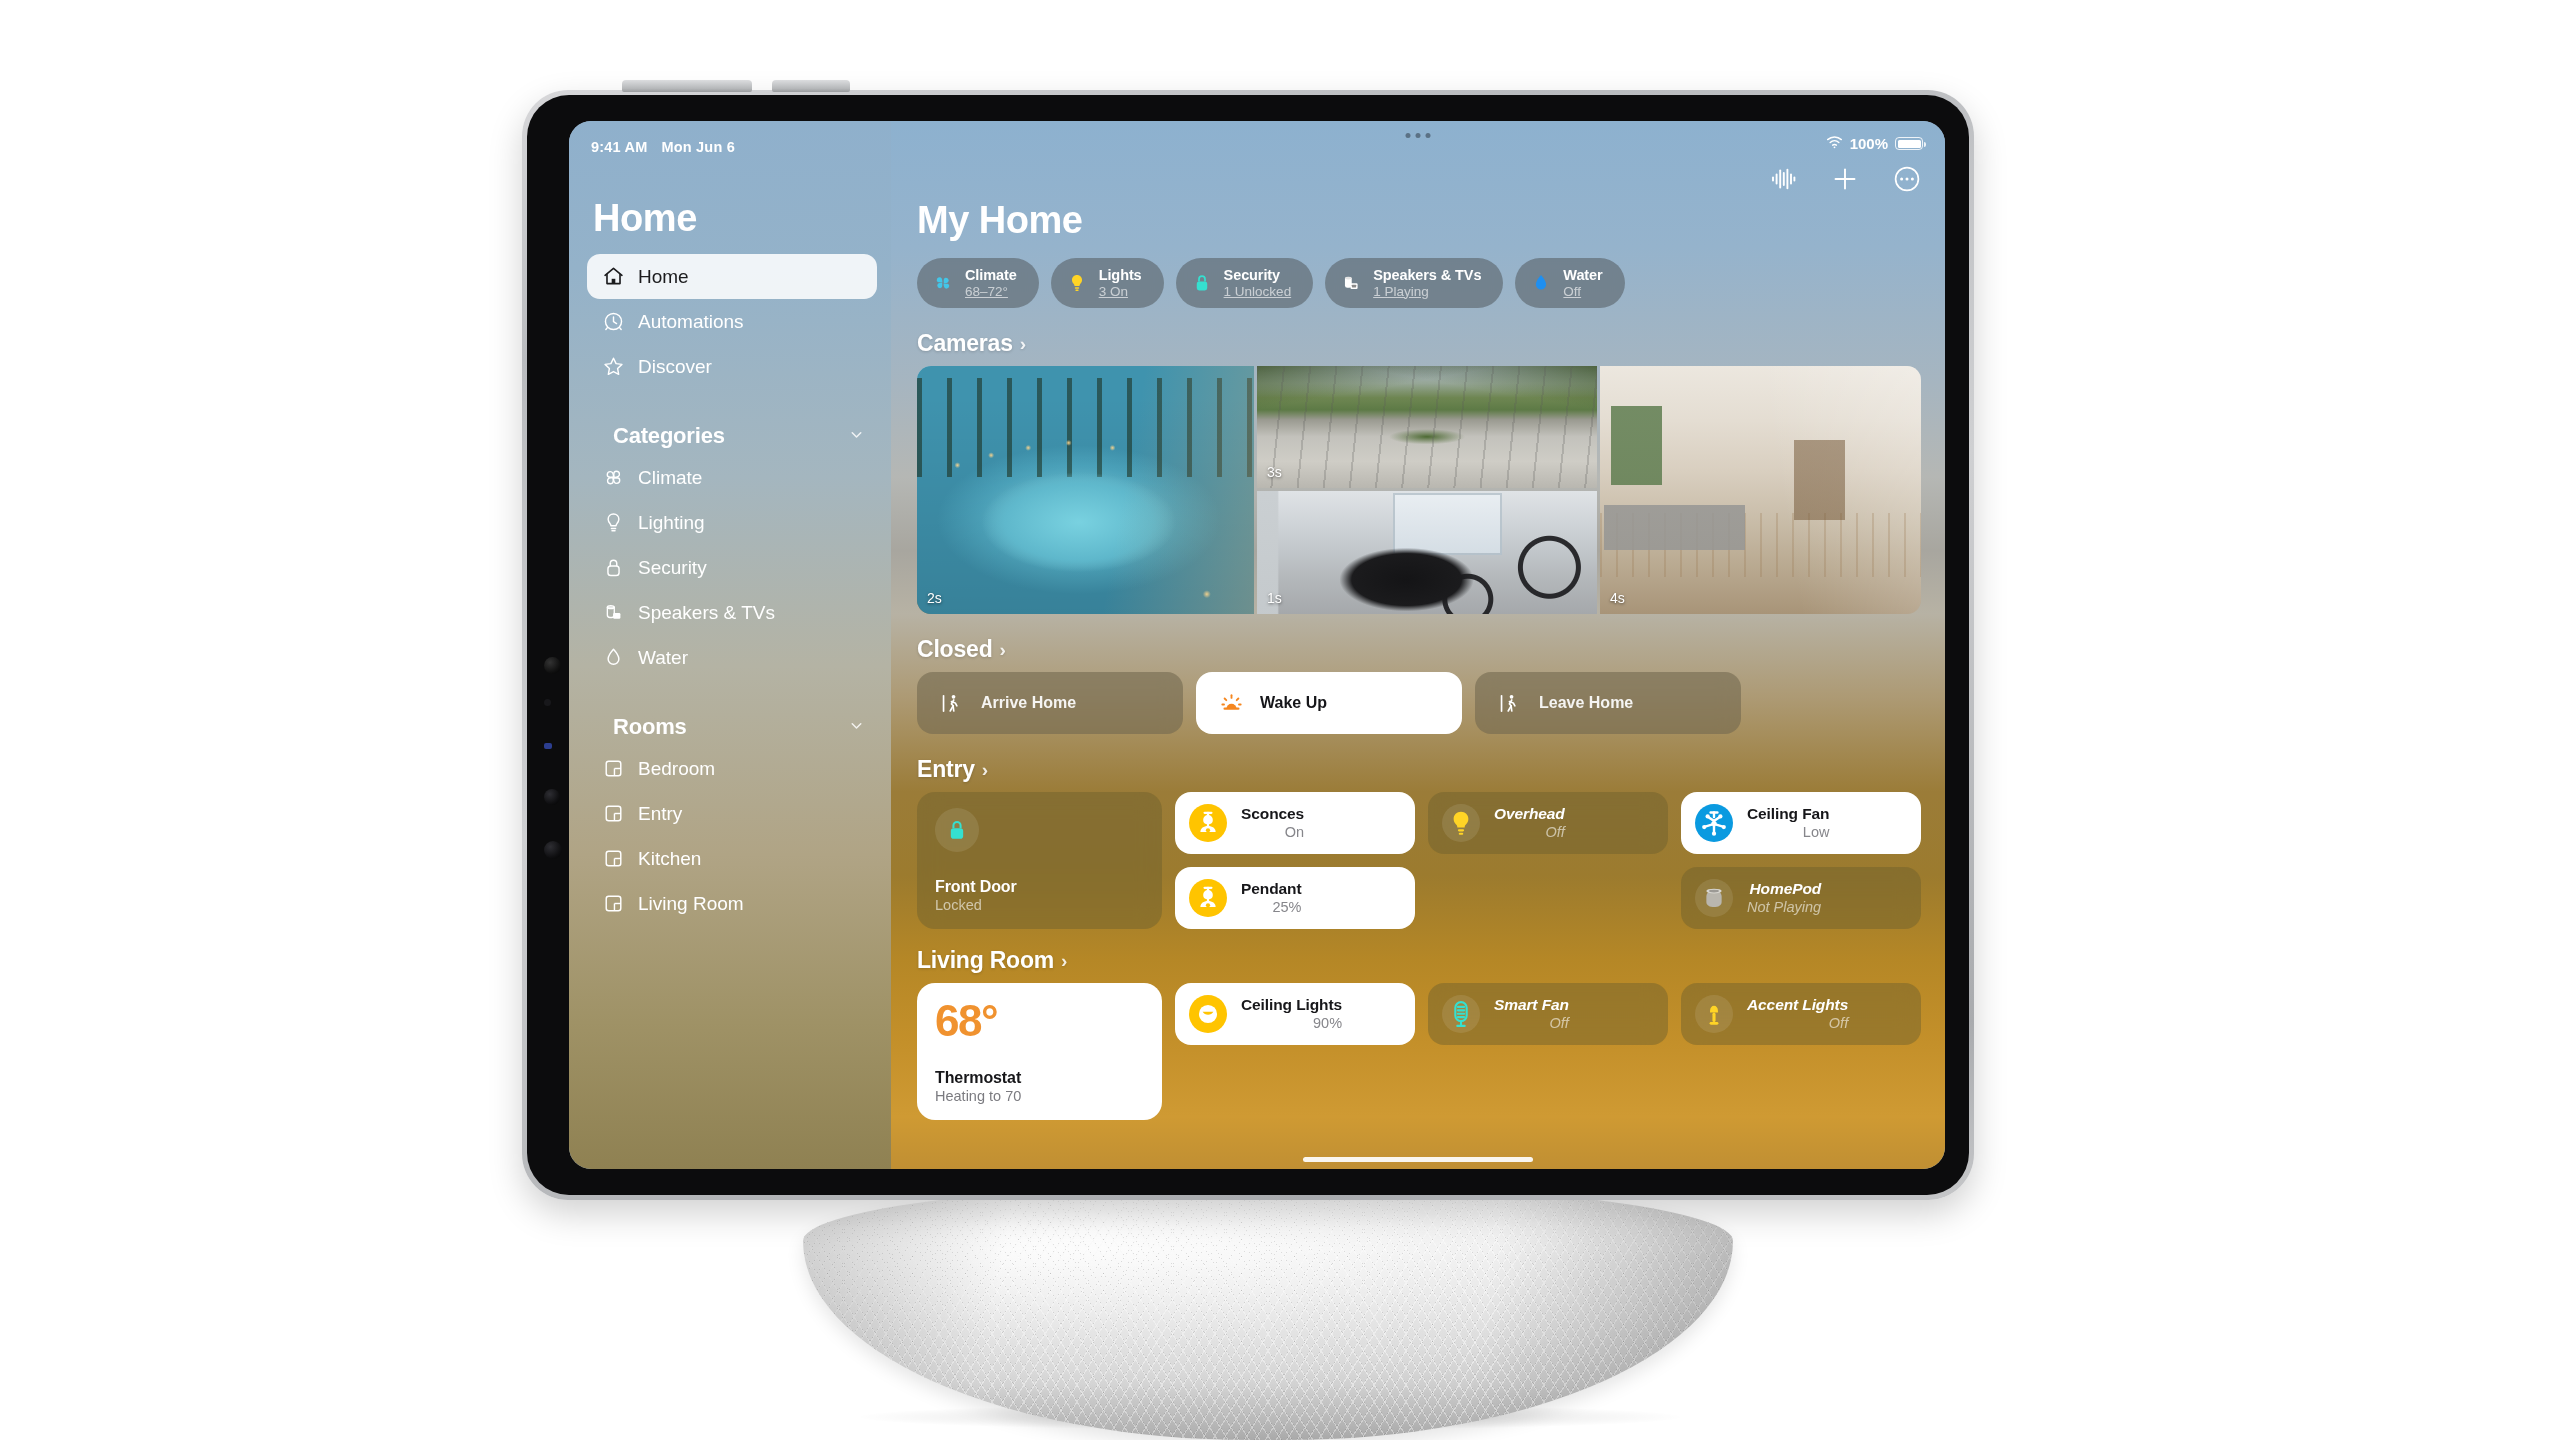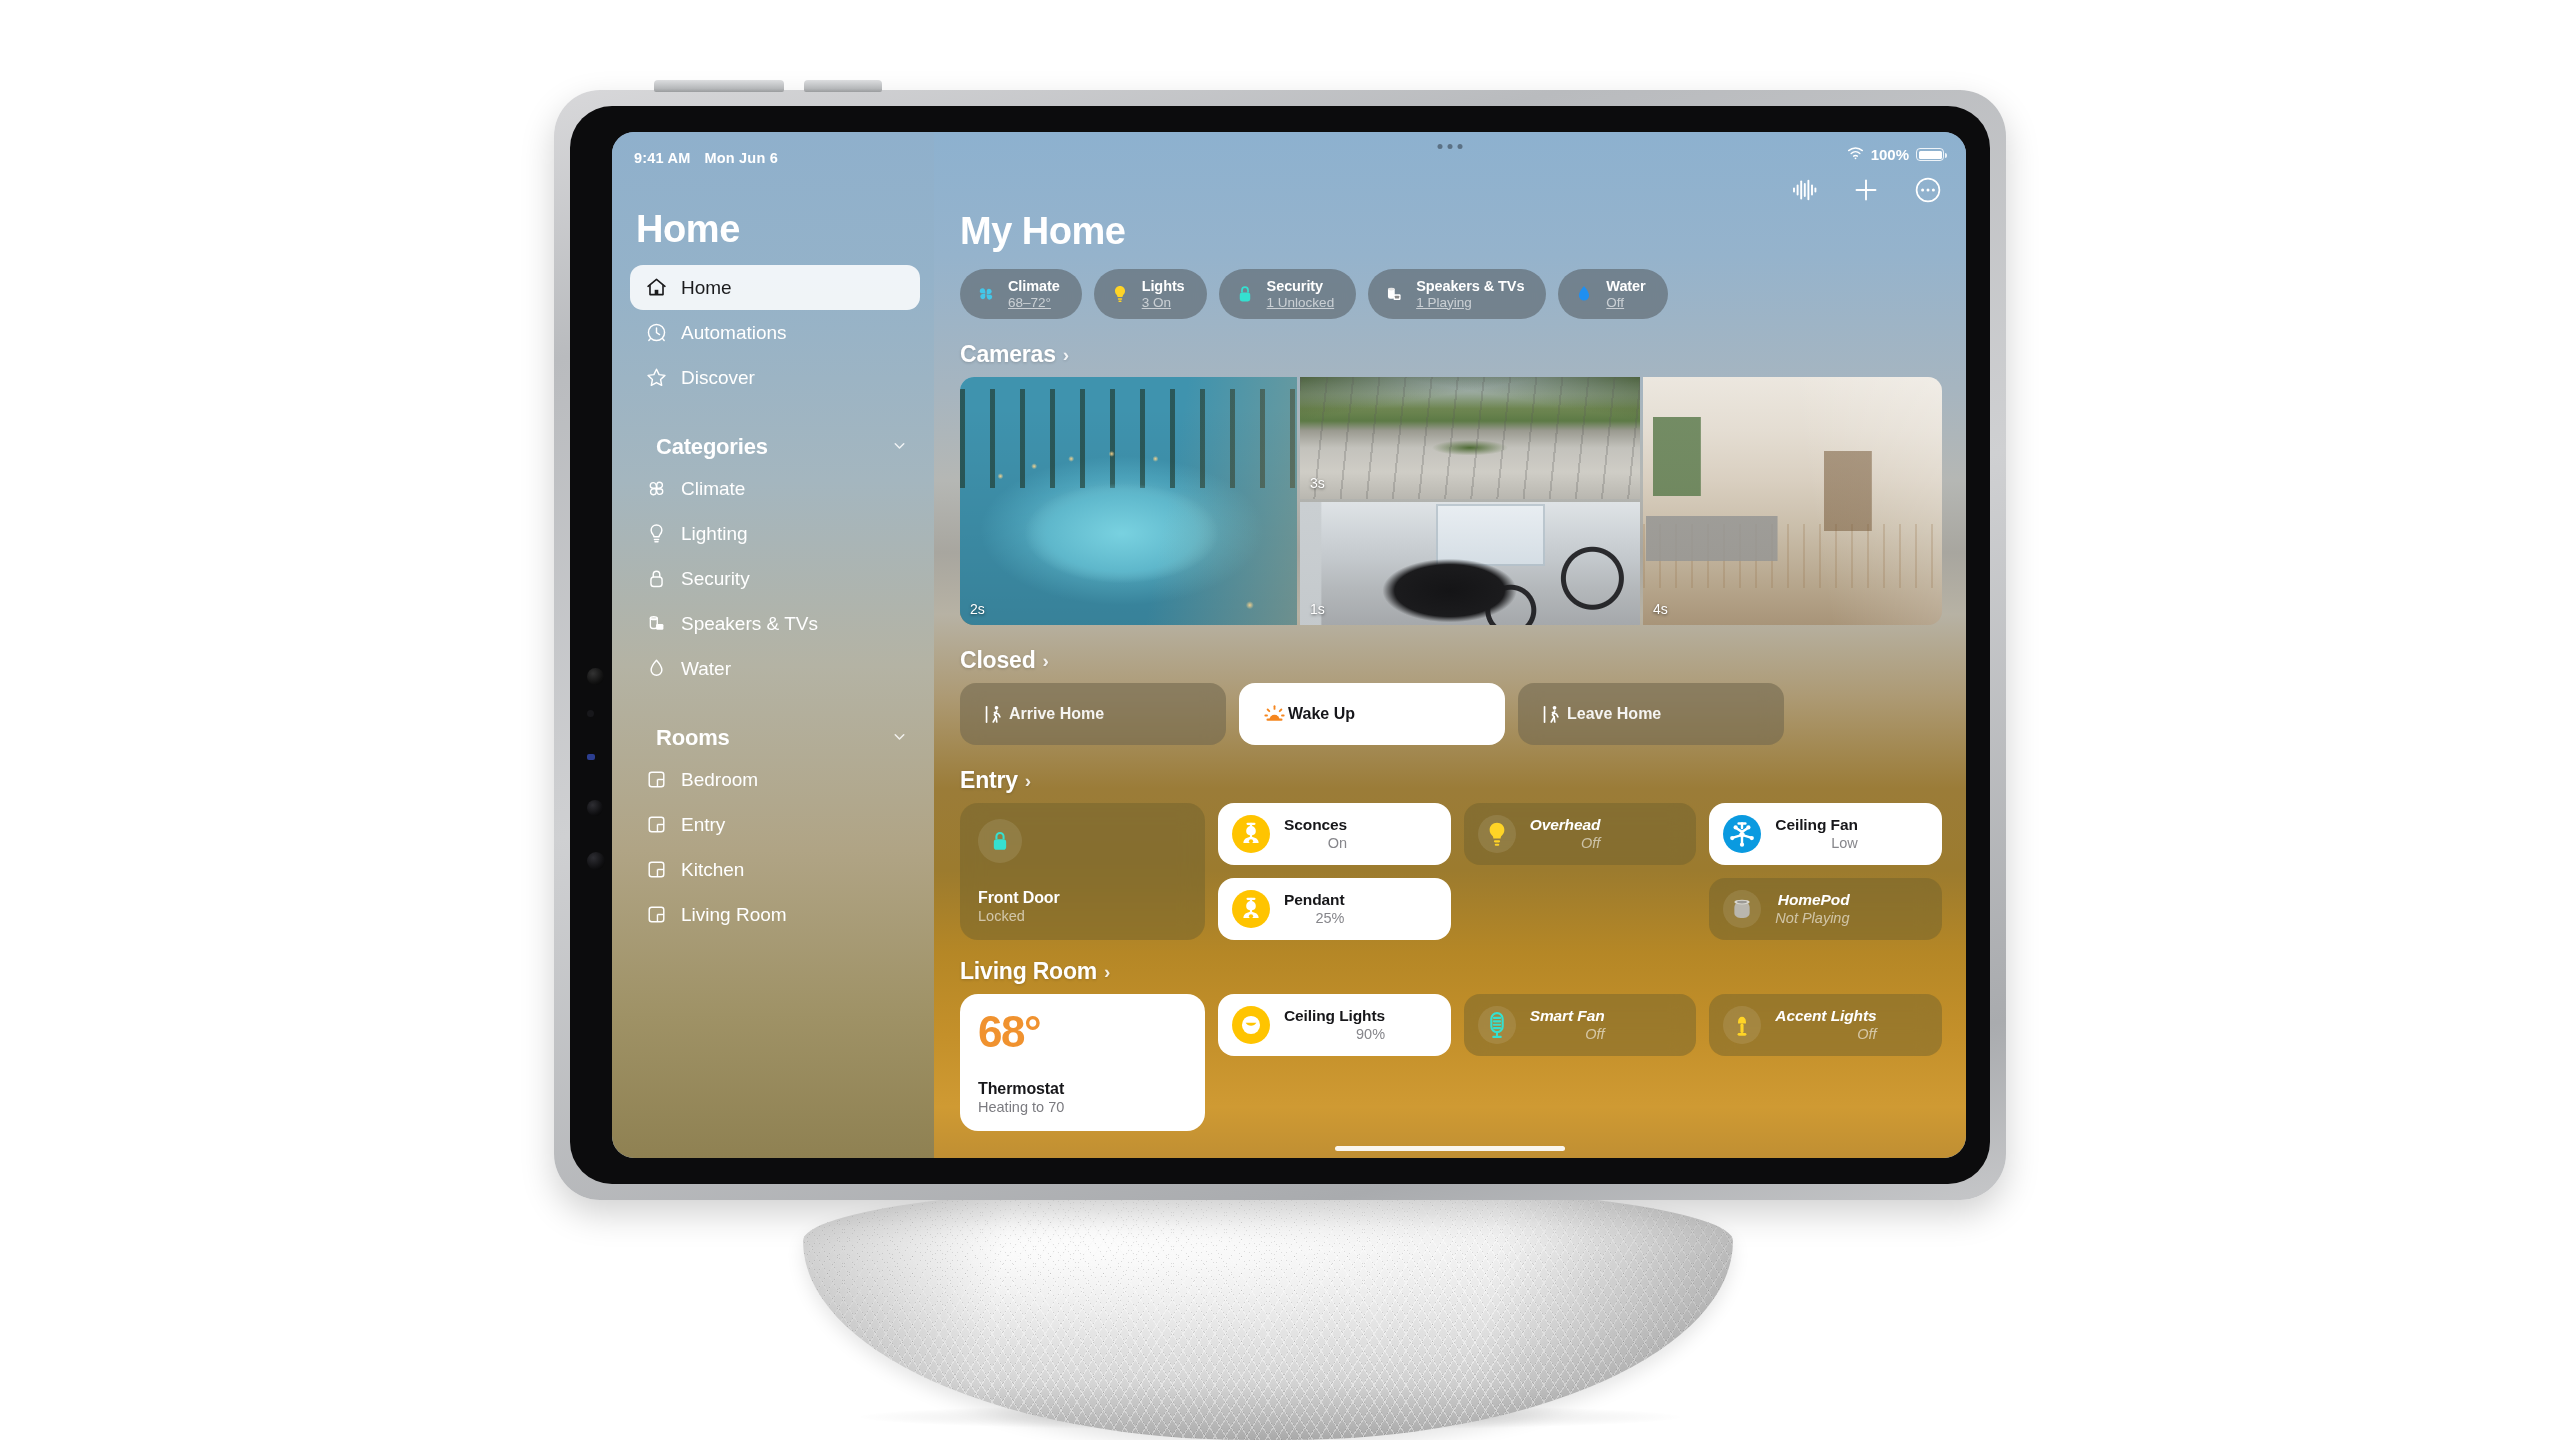--- a/index.html
+++ b/index.html
@@ -44,25 +44,25 @@
   .homepod-shadow {
     position: absolute; left: 860px; top: 1404px;
     width: 820px; height: 26px;
     background: radial-gradient(ellipse at center, rgba(0,0,0,0.18) 0%, rgba(0,0,0,0) 72%);
     border-radius: 50%;
   }
 
   
   .ipad {
     position: absolute;
-    left: 554px; top: 90px;
+    left: 522px; top: 90px;
     width: 1452px; height: 1110px;
     border-radius: 46px;
     background: linear-gradient(165deg, #d8d8da 0%, #b9bbbe 18%, #cfd0d2 50%, #a9abae 88%, #c6c7c9 100%);
-    padding: 16px;
+    padding: 5px;
     box-shadow: 0 14px 34px rgba(0,0,0,0.18);
   }
   .ipad-bezel {
     position: relative;
     width: 100%; height: 100%;
     border-radius: 42px;
     background: #0c0c0d;
     padding: 26px 24px 26px 42px;
   }
   .screen {
@@ -328,21 +328,21 @@
     background-size: 44% 100%, 16% 100%, 100% 26%, 100% 100%;
     background-position: 2% 0, 72% 0, 0 80%, 0 0;
     background-repeat: no-repeat, no-repeat, no-repeat, no-repeat;
   }
 
   
   .scenes { display: flex; gap: 13px; margin: 0 8px 22px 8px; }
   .scene {
     flex: 0 0 266px; height: 62px;
     border-radius: 16px;
-    display: flex; align-items: center; gap: 1px;
+    display: flex; align-items: center; gap: 16px;
     padding-left: 22px;
     background: rgba(110,100,76,0.55);
     backdrop-filter: blur(10px);
     color: rgba(255,255,255,0.92);
     font-size: 16px; font-weight: 600;
     cursor: default;
   }
   .scene.active { background: #ffffff; color: #16161a; }
   .scene .sico { width: 26px; height: 26px; display:flex; align-items:center; justify-content:center; flex: 0 0 26px;}
   .scene .sico svg { width: 25px; height: 25px; display:block; }

